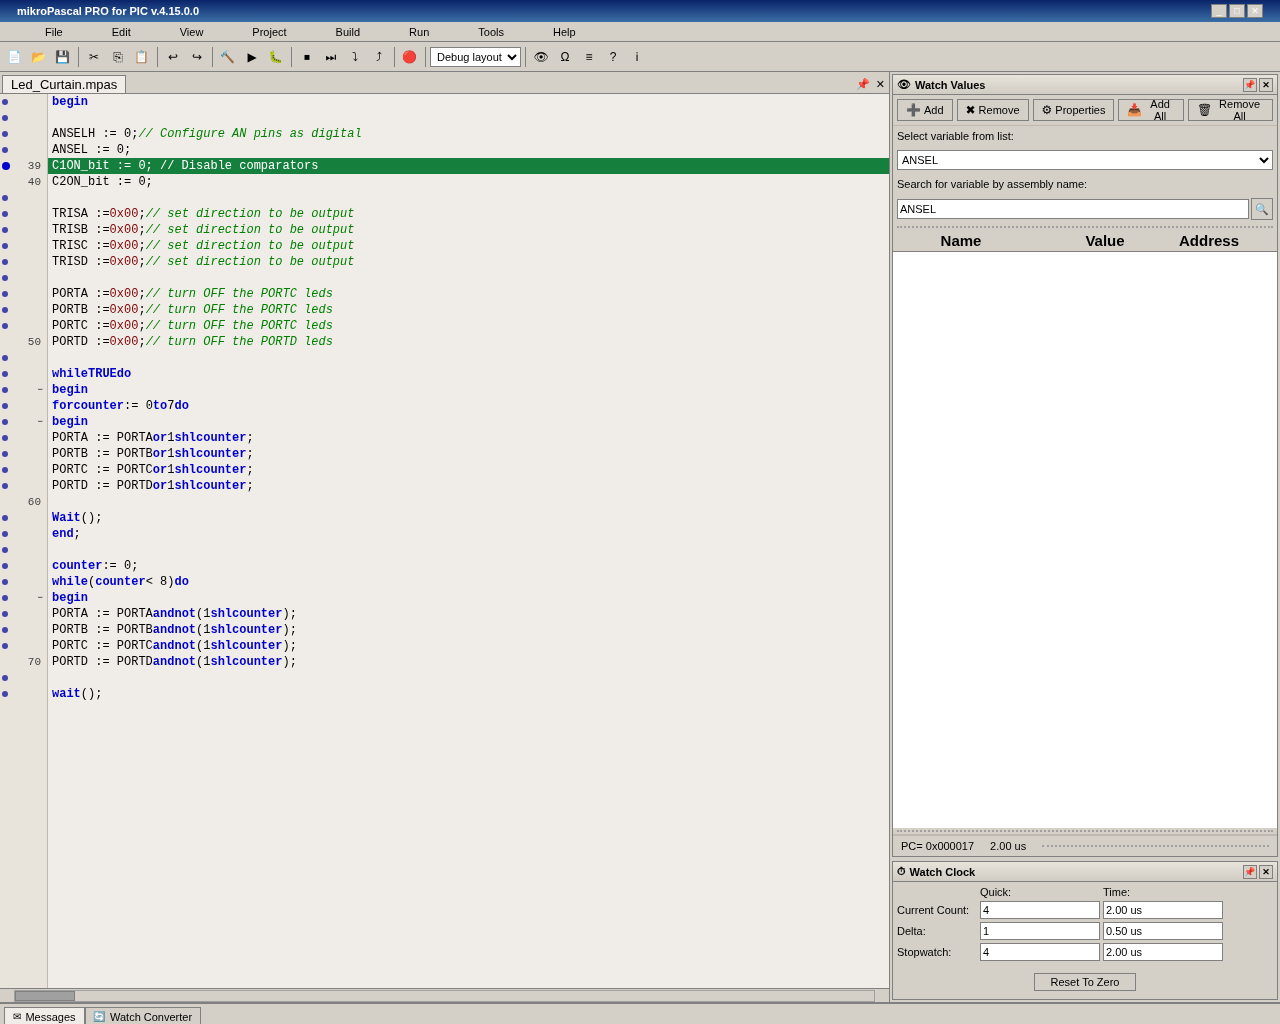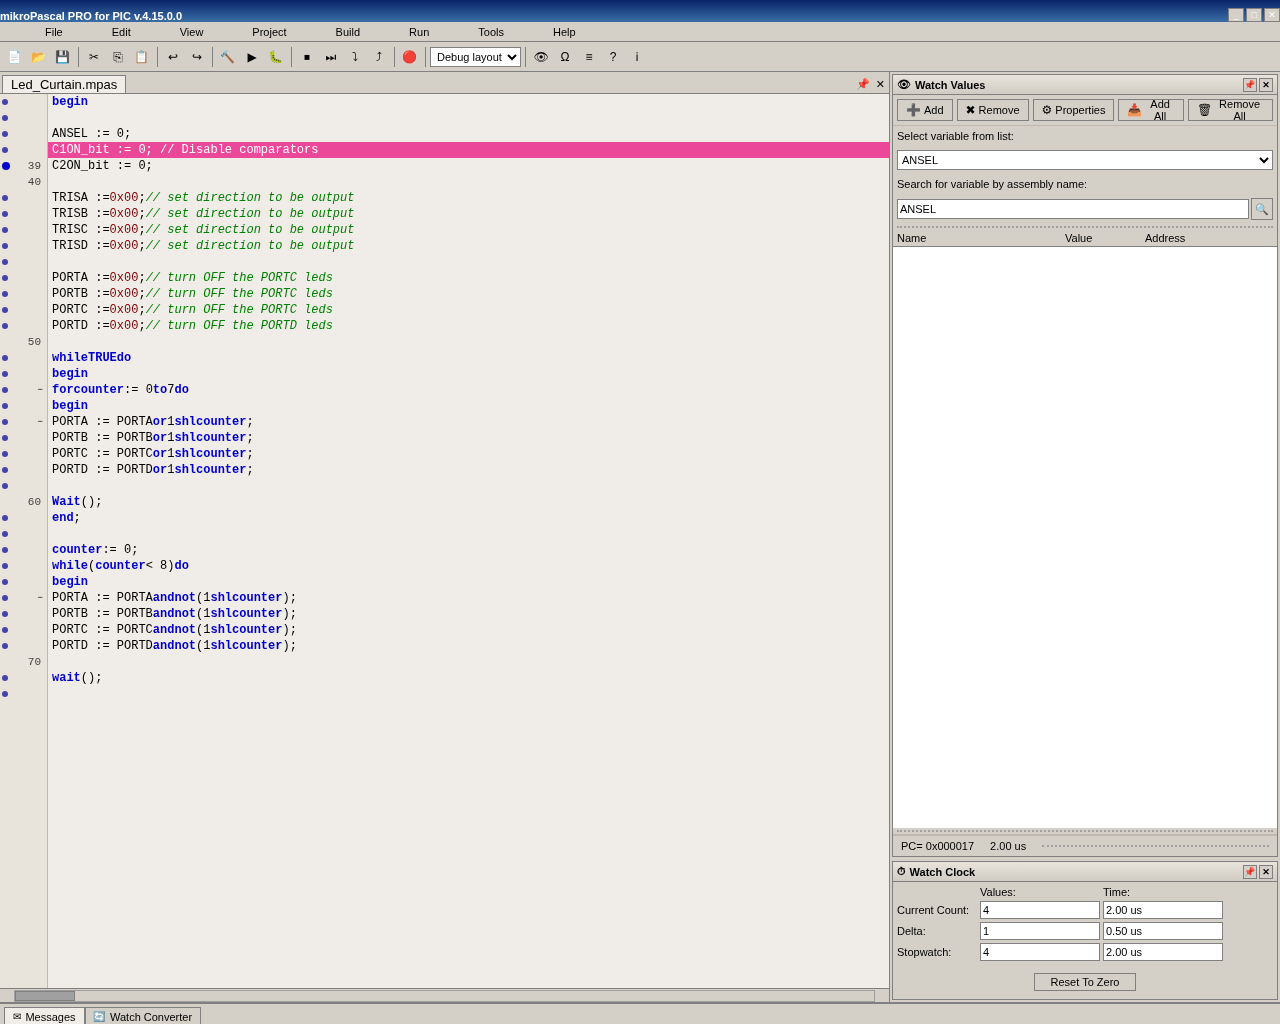--- a/index.html
+++ b/index.html
@@ -4,22 +4,22 @@
   <style>
     * { box-sizing: border-box; margin: 0; padding: 0; }
     body { font-family: 'Segoe UI', Tahoma, sans-serif; font-size: 11px; background: #d4d0c8; overflow: hidden; width: 1280px; height: 1024px; }
     
     
     #titlebar {
       background: linear-gradient(to bottom, #0a246a, #3a6ea5);
       color: white;
       height: 22px;
       display: flex;
-      align-items: flex-end;
-      padding: 0 0;
+      align-items: center;
+      padding: 0 17px;
       justify-content: space-between;
     }
     #titlebar .title { font-size: 11px; font-weight: bold; }
     #titlebar .controls { display: flex; gap: 2px; }
     #titlebar .ctrl-btn { 
       width: 16px; height: 14px; background: #d4d0c8; border: 1px solid #808080;
       display: flex; align-items: center; justify-content: center; font-size: 9px; cursor: pointer;
     }
 
     
@@ -134,21 +134,21 @@
       overflow-y: auto;
       overflow-x: auto;
     }
     .code-line {
       height: 16px;
       padding-left: 4px;
       white-space: nowrap;
       display: flex;
       align-items: center;
     }
-    .code-line.selected { background: #ec4899; color: white; }
+    .code-line.selected { background: #15803d; color: white; }
     .kw { color: #0000cc; font-weight: bold; }
     .cm { color: #008000; font-style: italic; }
     .num { color: #800000; }
 
     
     #right-panel {
       width: 390px;
       display: flex;
       flex-direction: column;
       background: #d4d0c8;
@@ -234,21 +234,21 @@
       border: 1px solid #808080;
       cursor: pointer;
       display: flex; align-items: center; justify-content: center;
     }
     .watch-table-header {
       display: flex;
       background: #d4d0c8;
       border-bottom: 1px solid #808080;
       padding: 2px 4px;
     }
-    .watch-col { font-size: 11px; font-weight: normal; }
+    .watch-col { font-size: 15px; font-weight: bold; text-align: center; }
     .watch-col-name { flex: 1; }
     .watch-col-value { width: 80px; margin-left: 40px; }
     .watch-col-addr { flex: 1; }
 
     
     #pc-status {
       padding: 4px 8px;
       display: flex;
       align-items: center;
       gap: 16px;
@@ -540,20 +540,21 @@
           <div class="gutter-row">
             <div class="breakpoint" style="background: rgb(68, 68, 170); width: 6px; height: 6px;"></div>
           </div>
         </div>
       <div id="code-lines">
 
       <div class="code-line">
             <span class="kw">begin</span>
           </div>
           <div class="code-line">    </div>
+          <div class="code-line">    ANSELH    := 0;                    <span class="cm">// Configure AN pins as digital</span></div>
           <div class="code-line">    ANSEL     := 0;</div>
           <div class="code-line selected">    C1ON_bit  := 0;                    // Disable comparators</div>
           <div class="code-line">    C2ON_bit  := 0;</div>
           <div class="code-line">    </div>
           <div class="code-line">    TRISA := <span class="num">0x00</span>;                     <span class="cm">// set direction to be output</span></div>
           <div class="code-line">    TRISB := <span class="num">0x00</span>;                     <span class="cm">// set direction to be output</span></div>
           <div class="code-line">    TRISC := <span class="num">0x00</span>;                     <span class="cm">// set direction to be output</span></div>
           <div class="code-line">    TRISD := <span class="num">0x00</span>;                     <span class="cm">// set direction to be output</span></div>
           <div class="code-line">    </div>
           <div class="code-line">    PORTA := <span class="num">0x00</span>;                     <span class="cm">// turn OFF the PORTC leds</span></div>
@@ -679,21 +680,21 @@
           <span>Watch Clock</span>
         </div>
         <div class="panel-header-right">
           <div class="panel-hbtn">📌</div>
           <div class="panel-hbtn">✕</div>
         </div>
       </div>
 
       <div class="clock-grid">
         <div></div>
-        <div class="clock-label">Values:</div>
+        <div class="clock-label">Quick:</div>
         <div class="clock-label">Time:</div>
 
         <div class="clock-label">Current Count:</div>
         <input class="clock-input" type="text" value="4" style="">
         <input class="clock-input" type="text" value="2.00 us" style="">
 
         <div class="clock-label">Delta:</div>
         <input class="clock-input" type="text" value="1" style="">
         <input class="clock-input" type="text" value="0.50 us" style="">
 

